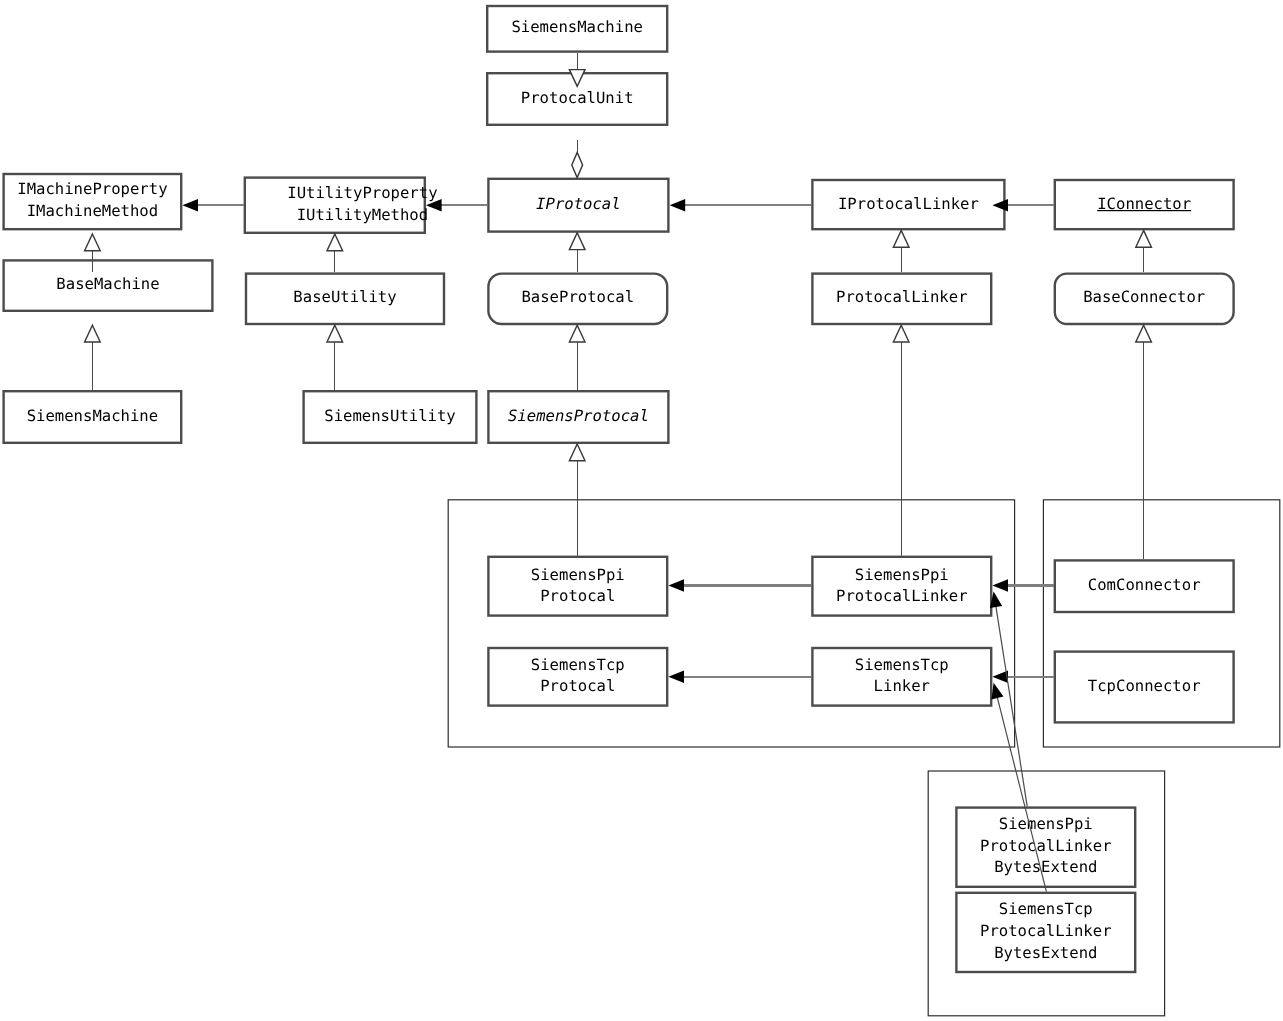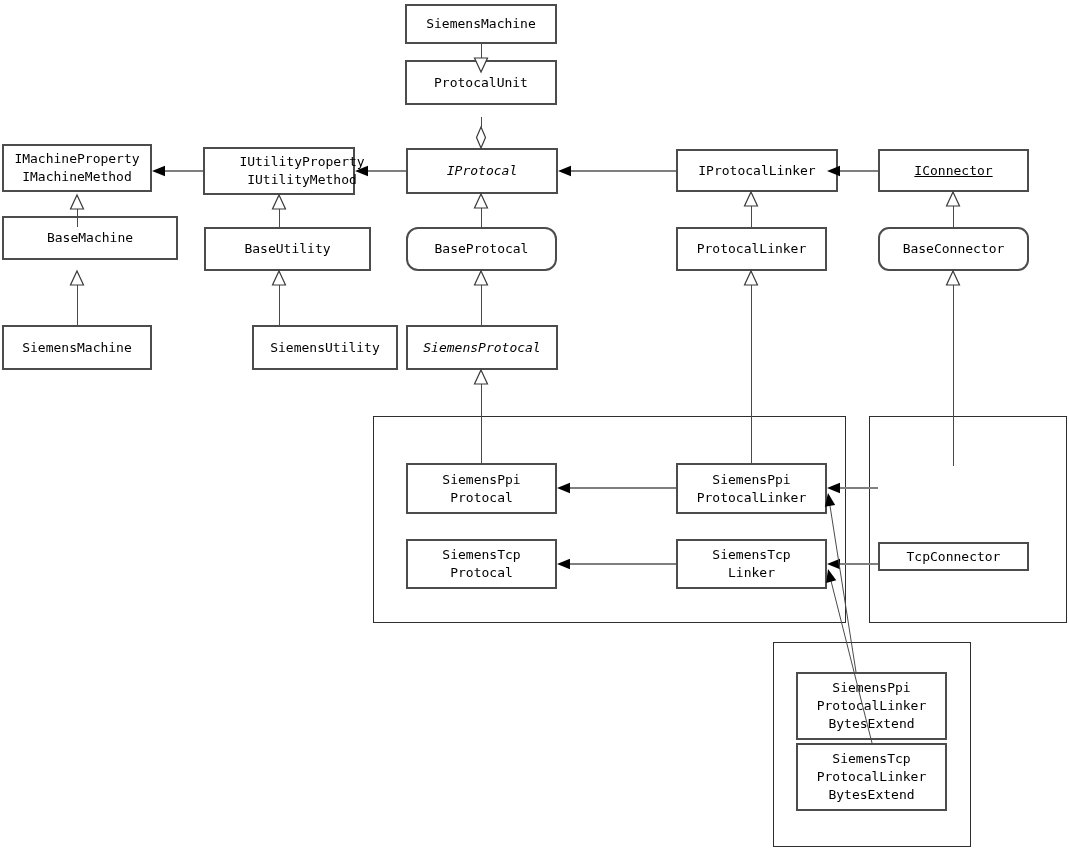--- a/index.html
+++ b/index.html
@@ -60,21 +60,22 @@
     <div class="node" style="left: 204px; top: 325px; width: 146px; height: 45px; border-color: rgb(76, 76, 76); margin-left: 48px;"><span>SiemensUtility</span></div>
     <div class="node" style="left: 406px; top: 325px; width: 152px; height: 45px; border-color: rgb(76, 76, 76); font-style: italic;"><span>SiemensProtocal</span></div>
     <div class="node" style="left: 406px; top: 463px; width: 151px; height: 51px; border-color: rgb(76, 76, 76);"><span>SiemensPpi
 Protocal</span></div>
     <div class="node" style="left: 406px; top: 539px; width: 151px; height: 50px; border-color: rgb(76, 76, 76);"><span>SiemensTcp
 Protocal</span></div>
     <div class="node" style="left: 676px; top: 463px; width: 151px; height: 51px; border-color: rgb(76, 76, 76);"><span>SiemensPpi
 ProtocalLinker</span></div>
     <div class="node" style="left: 676px; top: 539px; width: 151px; height: 50px; border-color: rgb(76, 76, 76);"><span>SiemensTcp
 Linker</span></div>
-    <div class="node" style="left: 878px; top: 542px; width: 151px; height: 29px; border-color: rgb(76, 76, 76); text-align: right;"><span>TcpConnector</span></div>
+    <div class="node" style="left: 878px; top: 466px; width: 151px; height: 45px; border-color: rgb(76, 76, 76);"><span>ComConnector</span></div>
+    <div class="node" style="left: 878px; top: 542px; width: 151px; height: 61px; border-color: rgb(76, 76, 76); text-align: right;"><span>TcpConnector</span></div>
     <div class="node" style="left: 796px; top: 672px; width: 151px; height: 68px; border-color: rgb(76, 76, 76);"><span>SiemensPpi
 ProtocalLinker
 BytesExtend</span></div>
     <div class="node" style="left: 796px; top: 743px; width: 151px; height: 68px; border-color: rgb(76, 76, 76);"><span>SiemensTcp
 ProtocalLinker
 BytesExtend</span></div>
     <svg width="1069" height="851" viewBox="0 0 1069 851" class="edges">
       <g>
         <line x1="481" y1="44" x2="481" y2="58" stroke="#4a4a4a" stroke-width="1" shape-rendering="crispEdges"></line>
         <polygon points="481,72 474.5,58 487.5,58" fill="#ffffff" stroke="#3a3a3a" stroke-width="1.2"></polygon>

